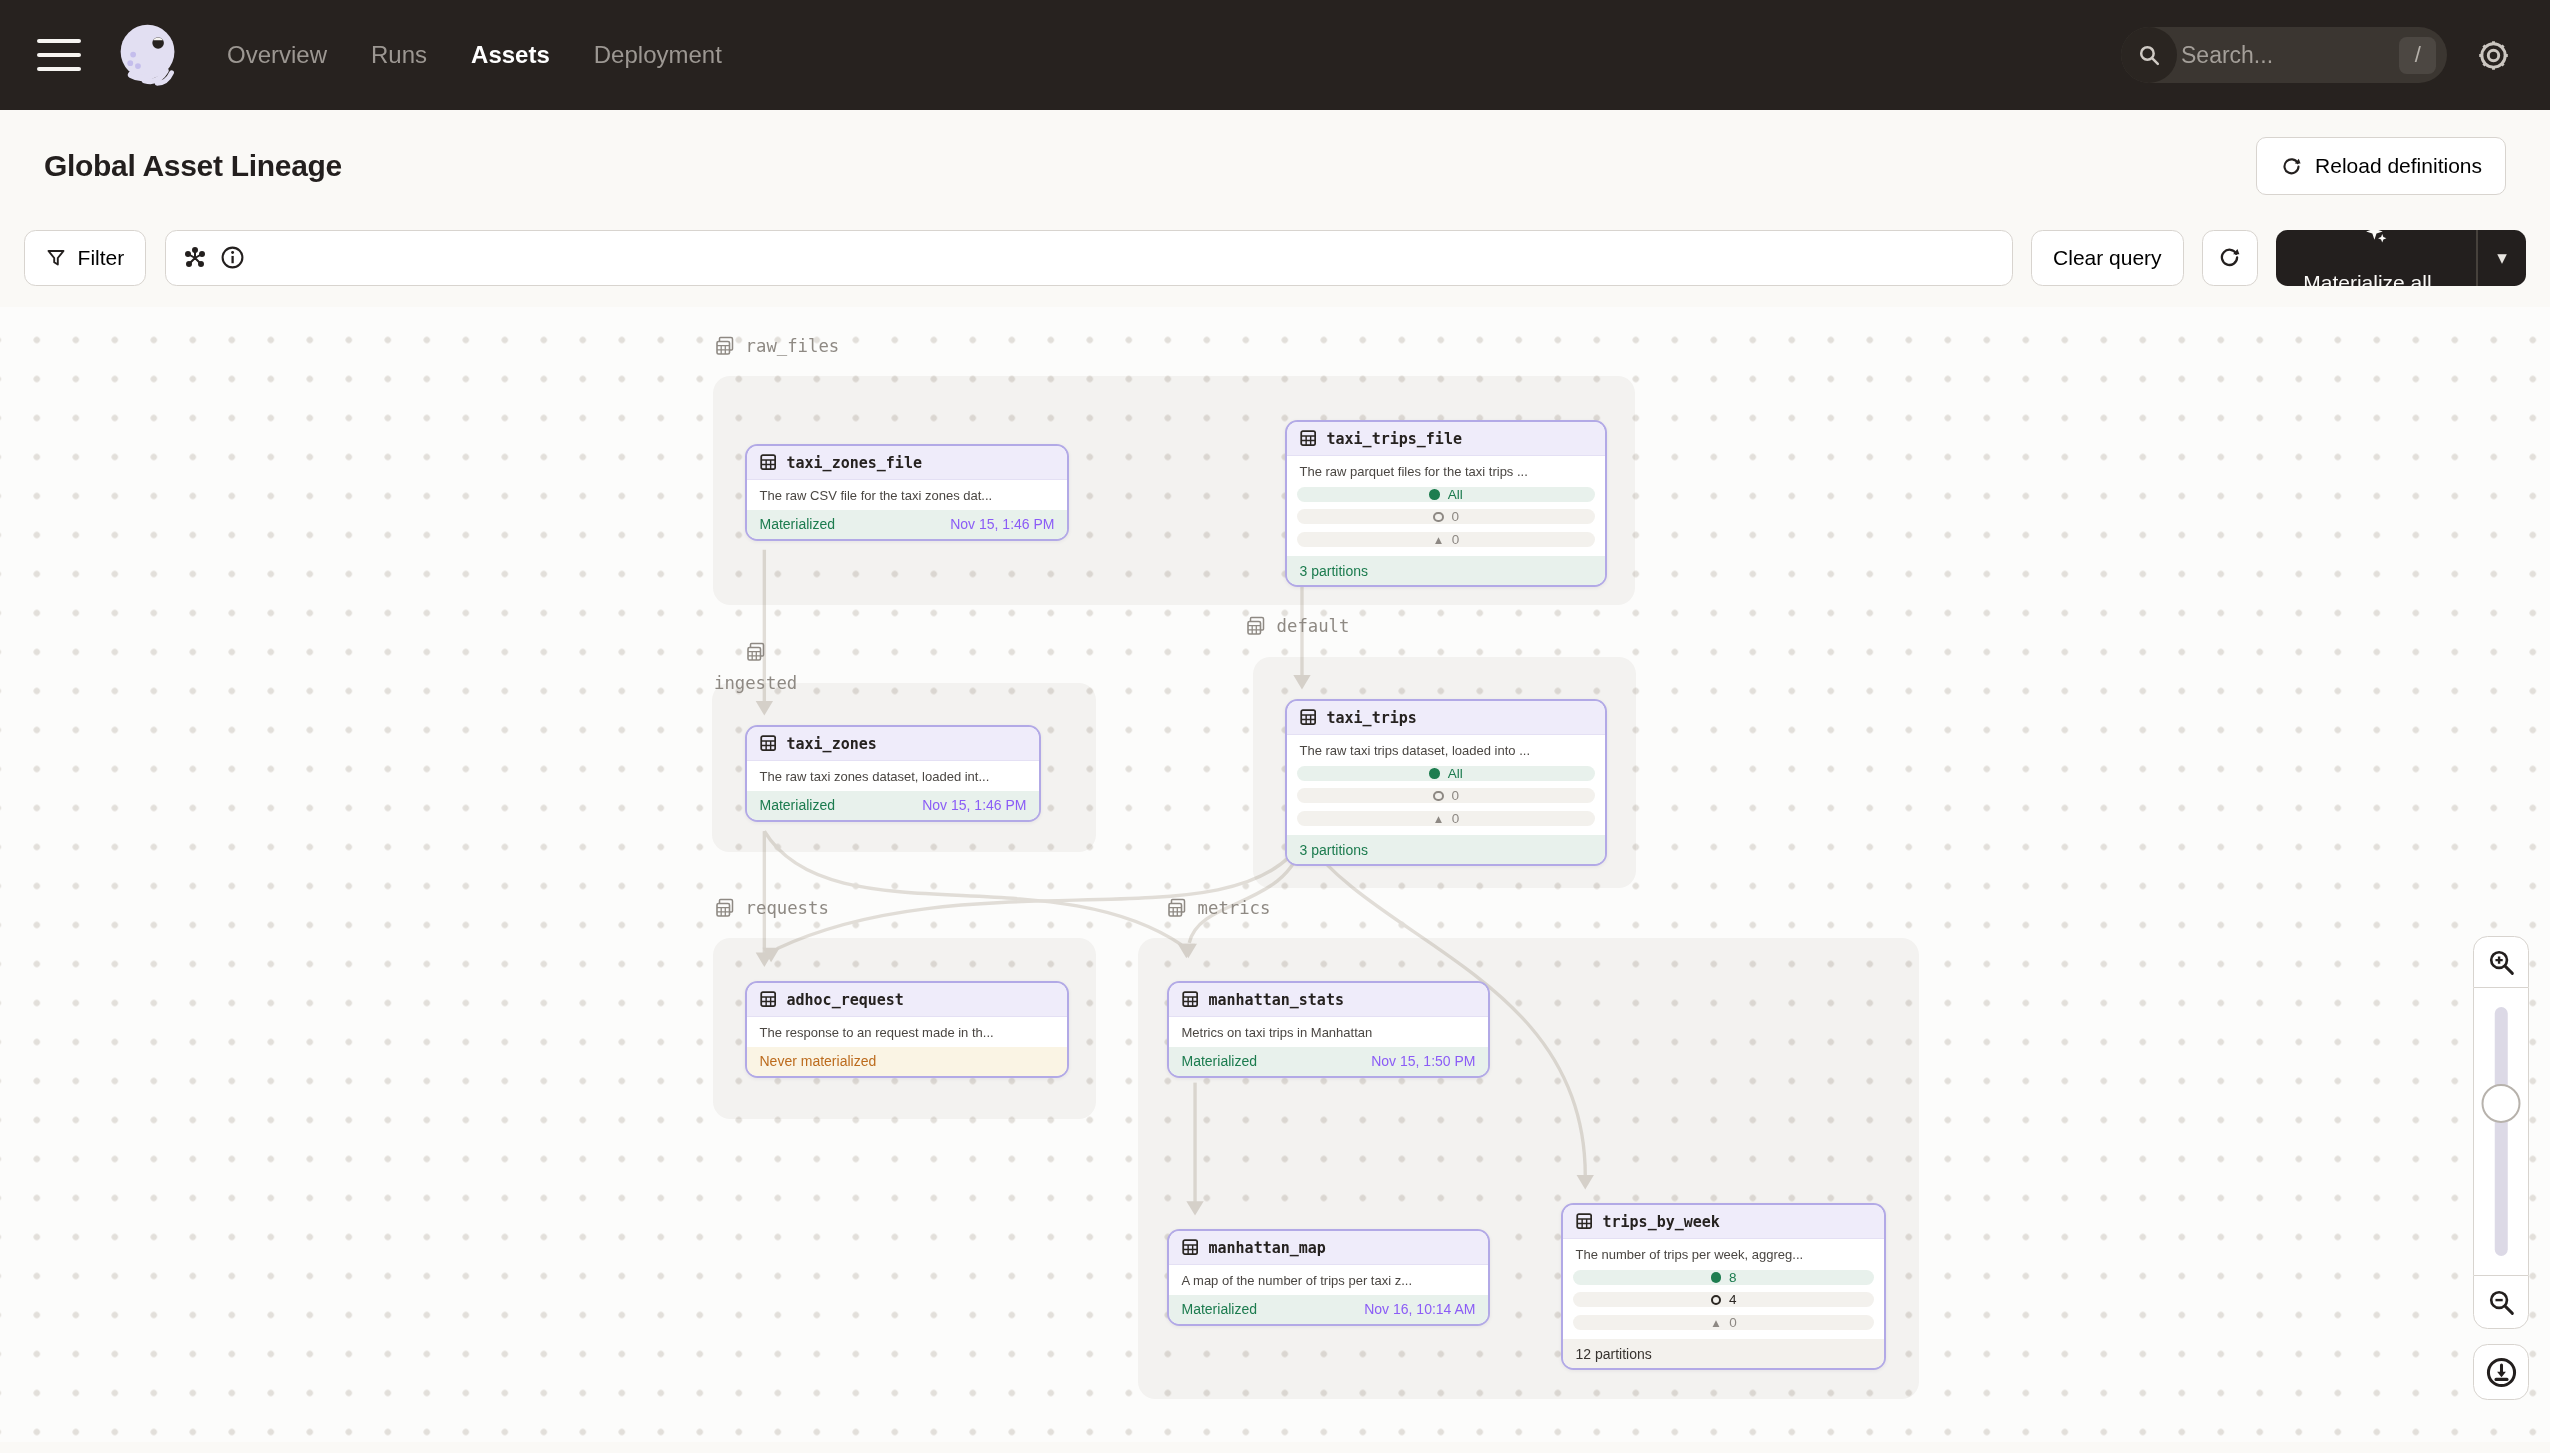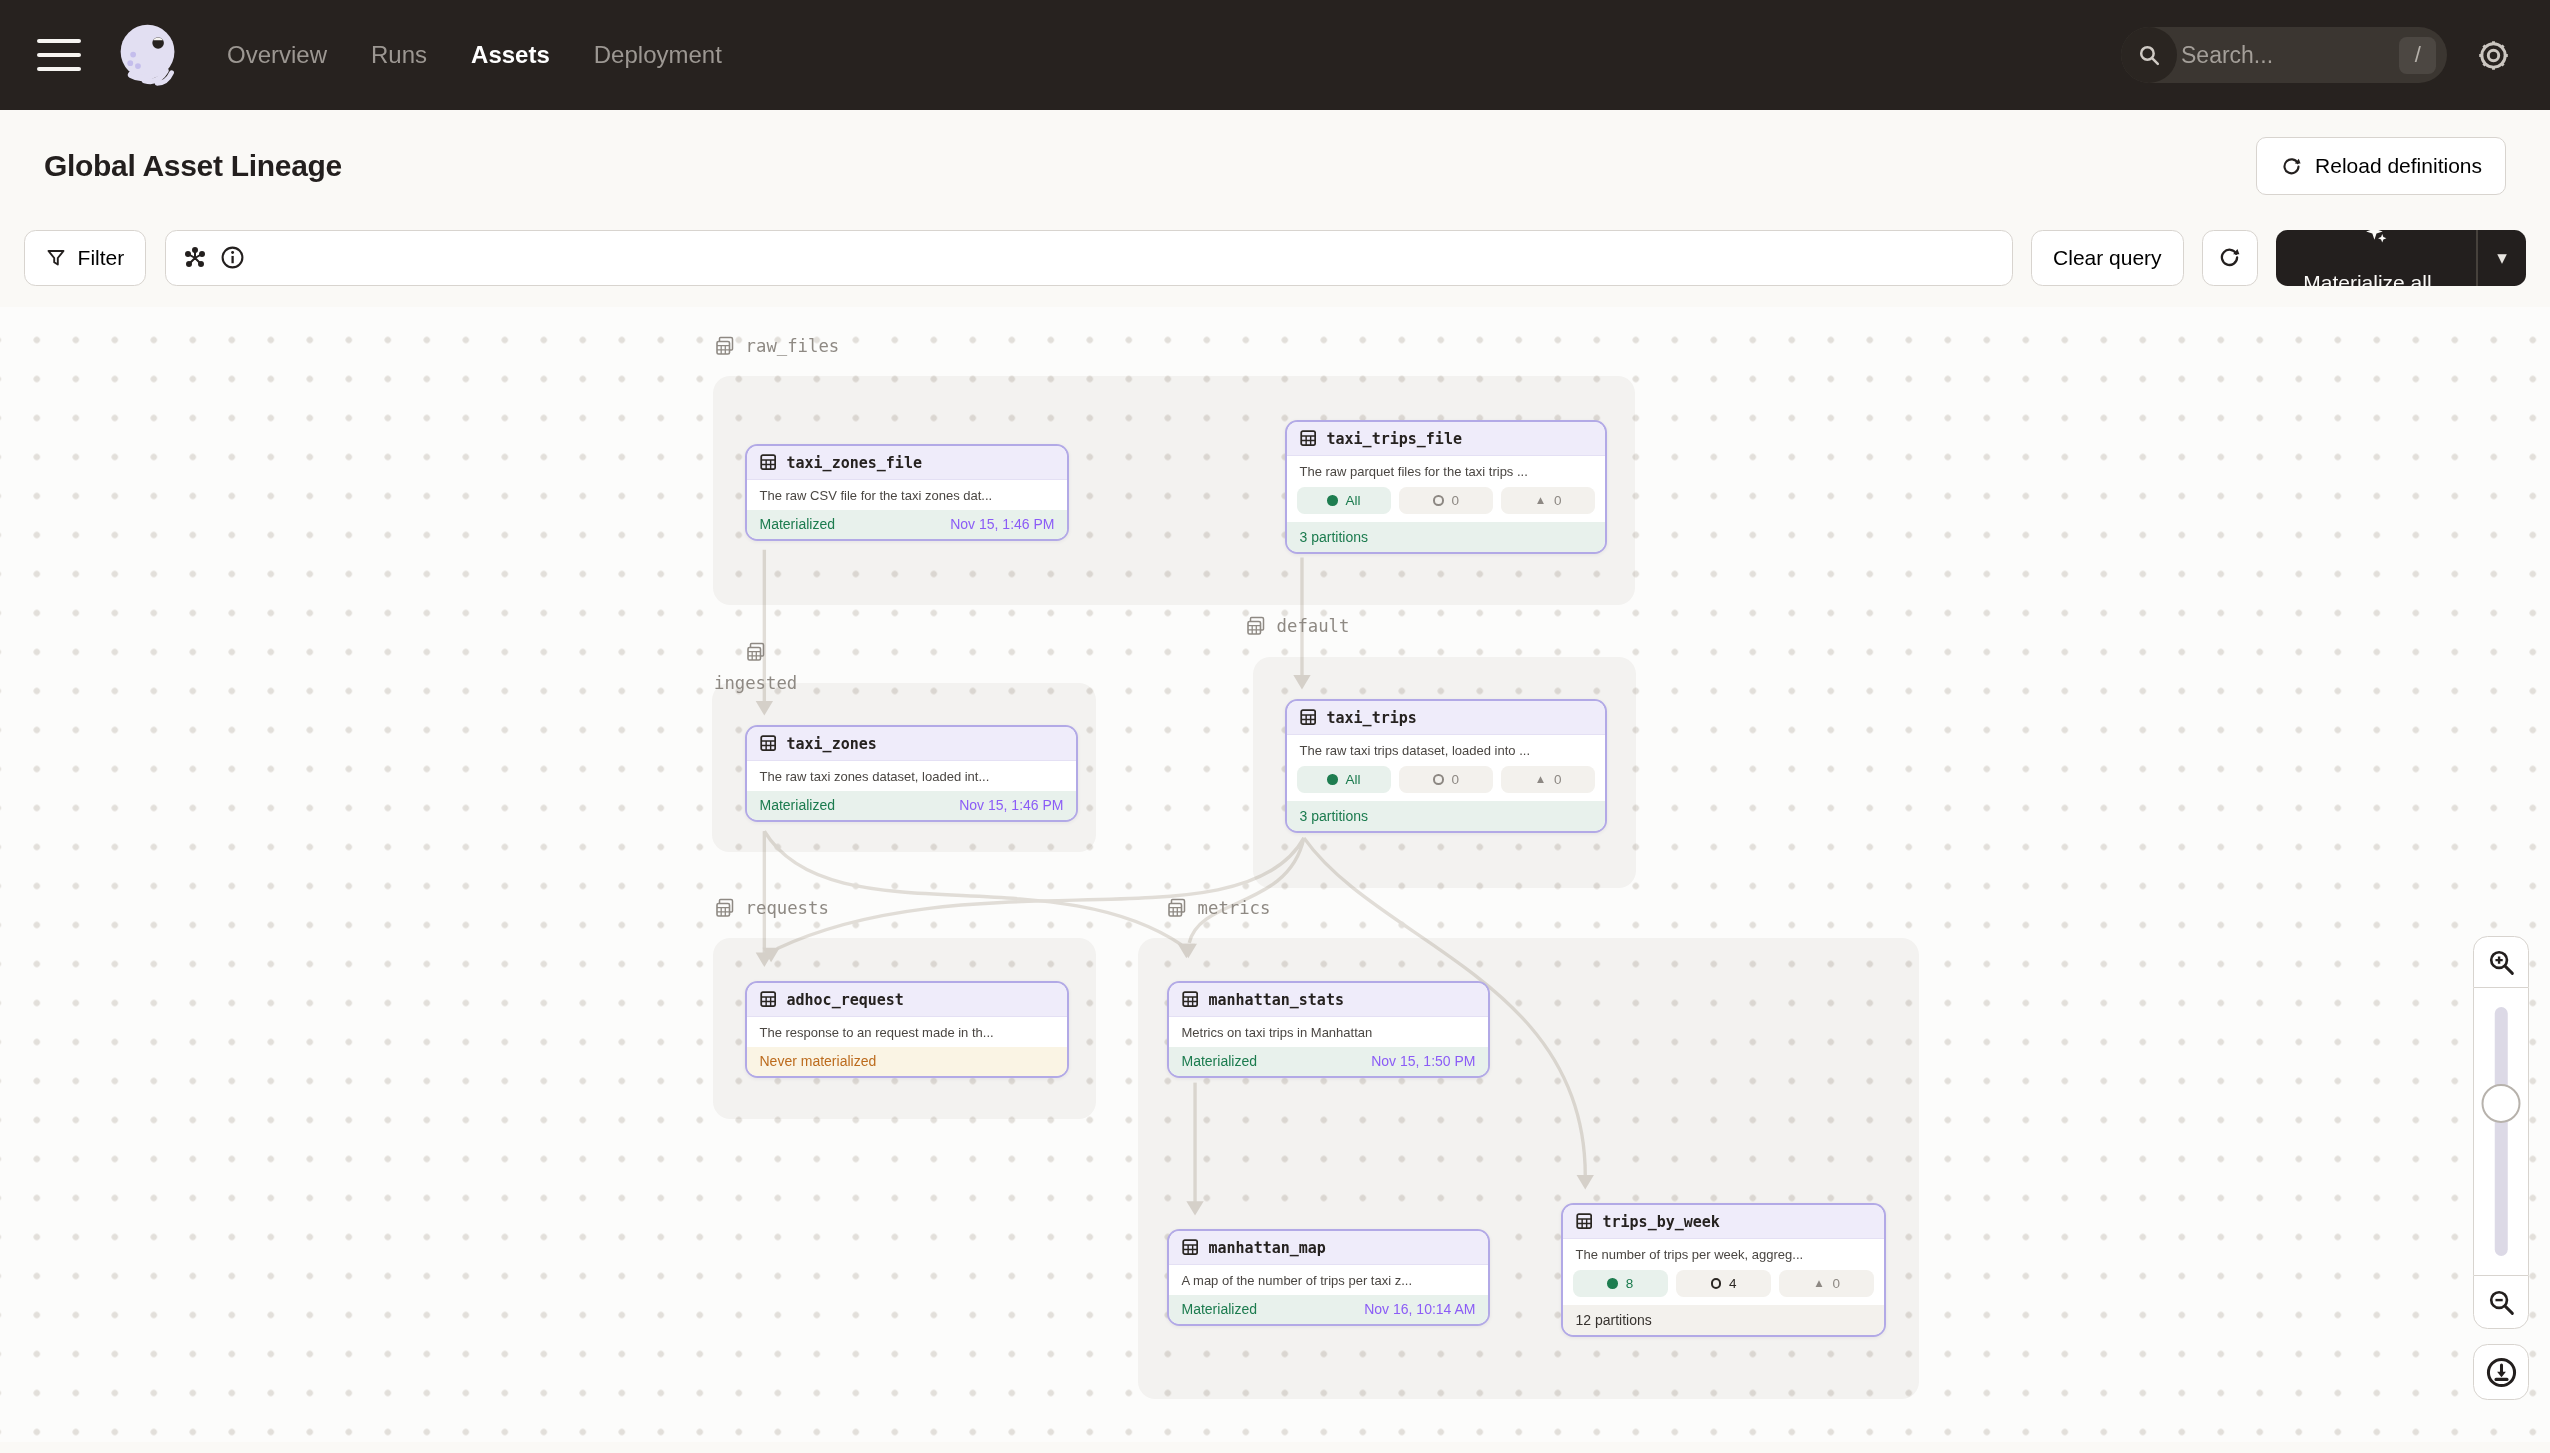--- a/index.html
+++ b/index.html
@@ -43,21 +43,21 @@
     background-size:39px 39px; background-position:17.3px 13.5px; }
   .edge-layer { position:absolute; inset:0; pointer-events:none; }
   .group-box { position:absolute; background:rgba(96,86,74,0.06); border-radius:17.3px; }
   .group-label { position:absolute; display:flex; align-items:center; gap:10.6px; color:#8E8983;
     font-family:"DejaVu Sans Mono", monospace; font-size:17.3px; }
   .node { position:absolute; background:#fff; border:2.4px solid #B2A9E6; border-radius:12.5px;
     box-shadow:0 1px 3.9px rgba(40,30,70,.07); overflow:hidden; cursor:pointer; }
   .node-header { background:#EFECFA; border-bottom:1px solid #E4E0F4; display:flex; align-items:center; gap:10.6px;
     padding:7.7px 12.5px; font-family:"DejaVu Sans Mono", monospace; font-weight:700; font-size:15px; color:#262220; }
   .node-desc { padding:7.7px 12.5px 6.7px; font-size:13px; color:#4A4642; white-space:nowrap; overflow:hidden; }
-  .node-pills { display:flex; gap:7.7px; padding:1px 9.6px 8.7px; }
+  .node-pills { display:flex; gap:7.7px; padding:1px 9.6px 8.7px;flex-direction:column; }
   .pill { flex:1; height:27px; border-radius:7.7px; display:flex; align-items:center; justify-content:center; gap:7.7px; font-size:13.5px; }
   .pill.success { background:#E8F1EC; color:#1B7B4E; }
   .pill.muted   { background:#F3F1ED; color:#8D8883; }
   .pill.dark    { background:#F3F1ED; color:#2B2723; }
   .p-dot  { width:10.6px; height:10.6px; border-radius:50%; background:#1E7D50; }
   .p-ring { width:10.6px; height:10.6px; border-radius:50%; border:2.5px solid currentColor; }
   .p-tri  { font-size:11.6px; line-height:1; }
   .node-footer { display:flex; justify-content:space-between; align-items:center; padding:6.7px 12.5px; font-size:14px; }
   .f-materialized { background:#E8F1EC; }
   .f-materialized .fl { color:#1B7B4E; }
@@ -280,21 +280,21 @@
           </span>
           <span class="pill muted">
             <span class="p-tri">▲</span>
             <span>0</span>
           </span>
         </div>
         <div class="node-footer f-partitions-green">
           <span>3 partitions</span>
         </div>
       </div>
-      <div class="node" style="left: 745px; top: 418px; width: 333px;">
+      <div class="node" style="left: 745px; top: 418px; width: 296px;">
         <div class="node-header">
           <svg width="16.4" height="16.4" viewBox="0 0 16 16">
             <rect x="1.2" y="1.2" width="13.6" height="13.6" rx="1.6" fill="none" stroke="#2A2622" stroke-width="1.7"></rect>
             <path d="M1.2 5.8 H14.8 M6 5.8 V14.8 M10.4 5.8 V14.8 M1.2 10.3 H14.8" stroke="#2A2622" stroke-width="1.4" fill="none"></path>
           </svg>
           <span>taxi_zones</span>
         </div>
         <div class="node-desc">The raw taxi zones dataset, loaded int...</div>
         <div class="node-footer f-materialized">
           <span class="fl">Materialized</span>

